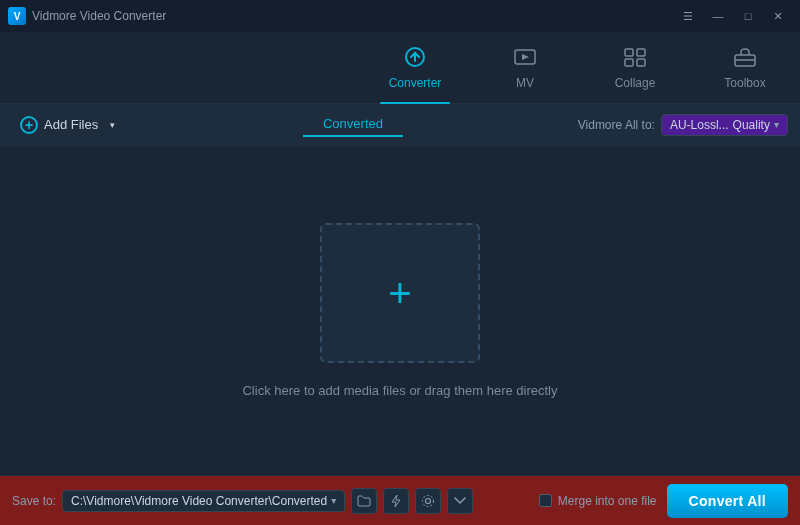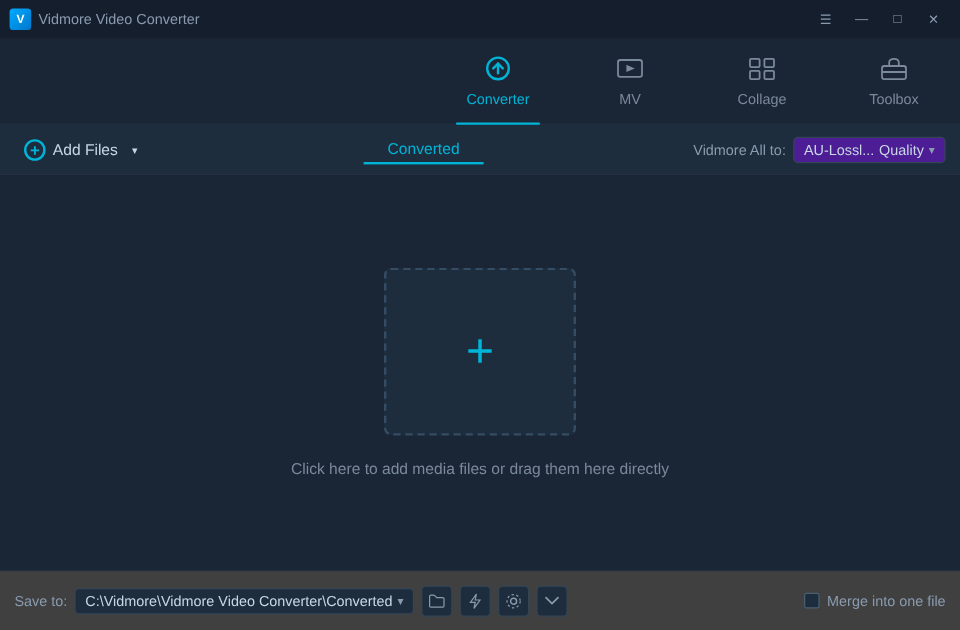--- a/index.html
+++ b/index.html
@@ -222,21 +222,21 @@
       font-size: 13px;
       color: #7a8a9a;
       text-align: center;
     }
 
     
     #footer {
       display: flex;
       align-items: center;
       justify-content: space-between;
-      background: #404040;
+      background: #7f1d1d;
       height: 50px;
       padding: 0 12px;
       border-top: 1px solid #243040;
       position: absolute;
       bottom: 0;
       left: 0;
       right: 0;
     }
     #footer-left {
       display: flex;
@@ -421,14 +421,15 @@
       <svg width="14" height="14" viewBox="0 0 14 14" fill="none">
         <path d="M2 4 L7 9 L12 4" stroke="#8a9bb0" stroke-width="1.5" fill="none" stroke-linecap="round"></path>
       </svg>
     </div>
   </div>
   <div id="footer-right">
     <div id="merge-check-area">
       <input type="checkbox" id="merge-checkbox" style="">
       <label id="merge-label" for="merge-checkbox">Merge into one file</label>
     </div>
+    <button id="convert-all-btn">Convert All</button>
   </div>
 </div>
 
 </body></html>

